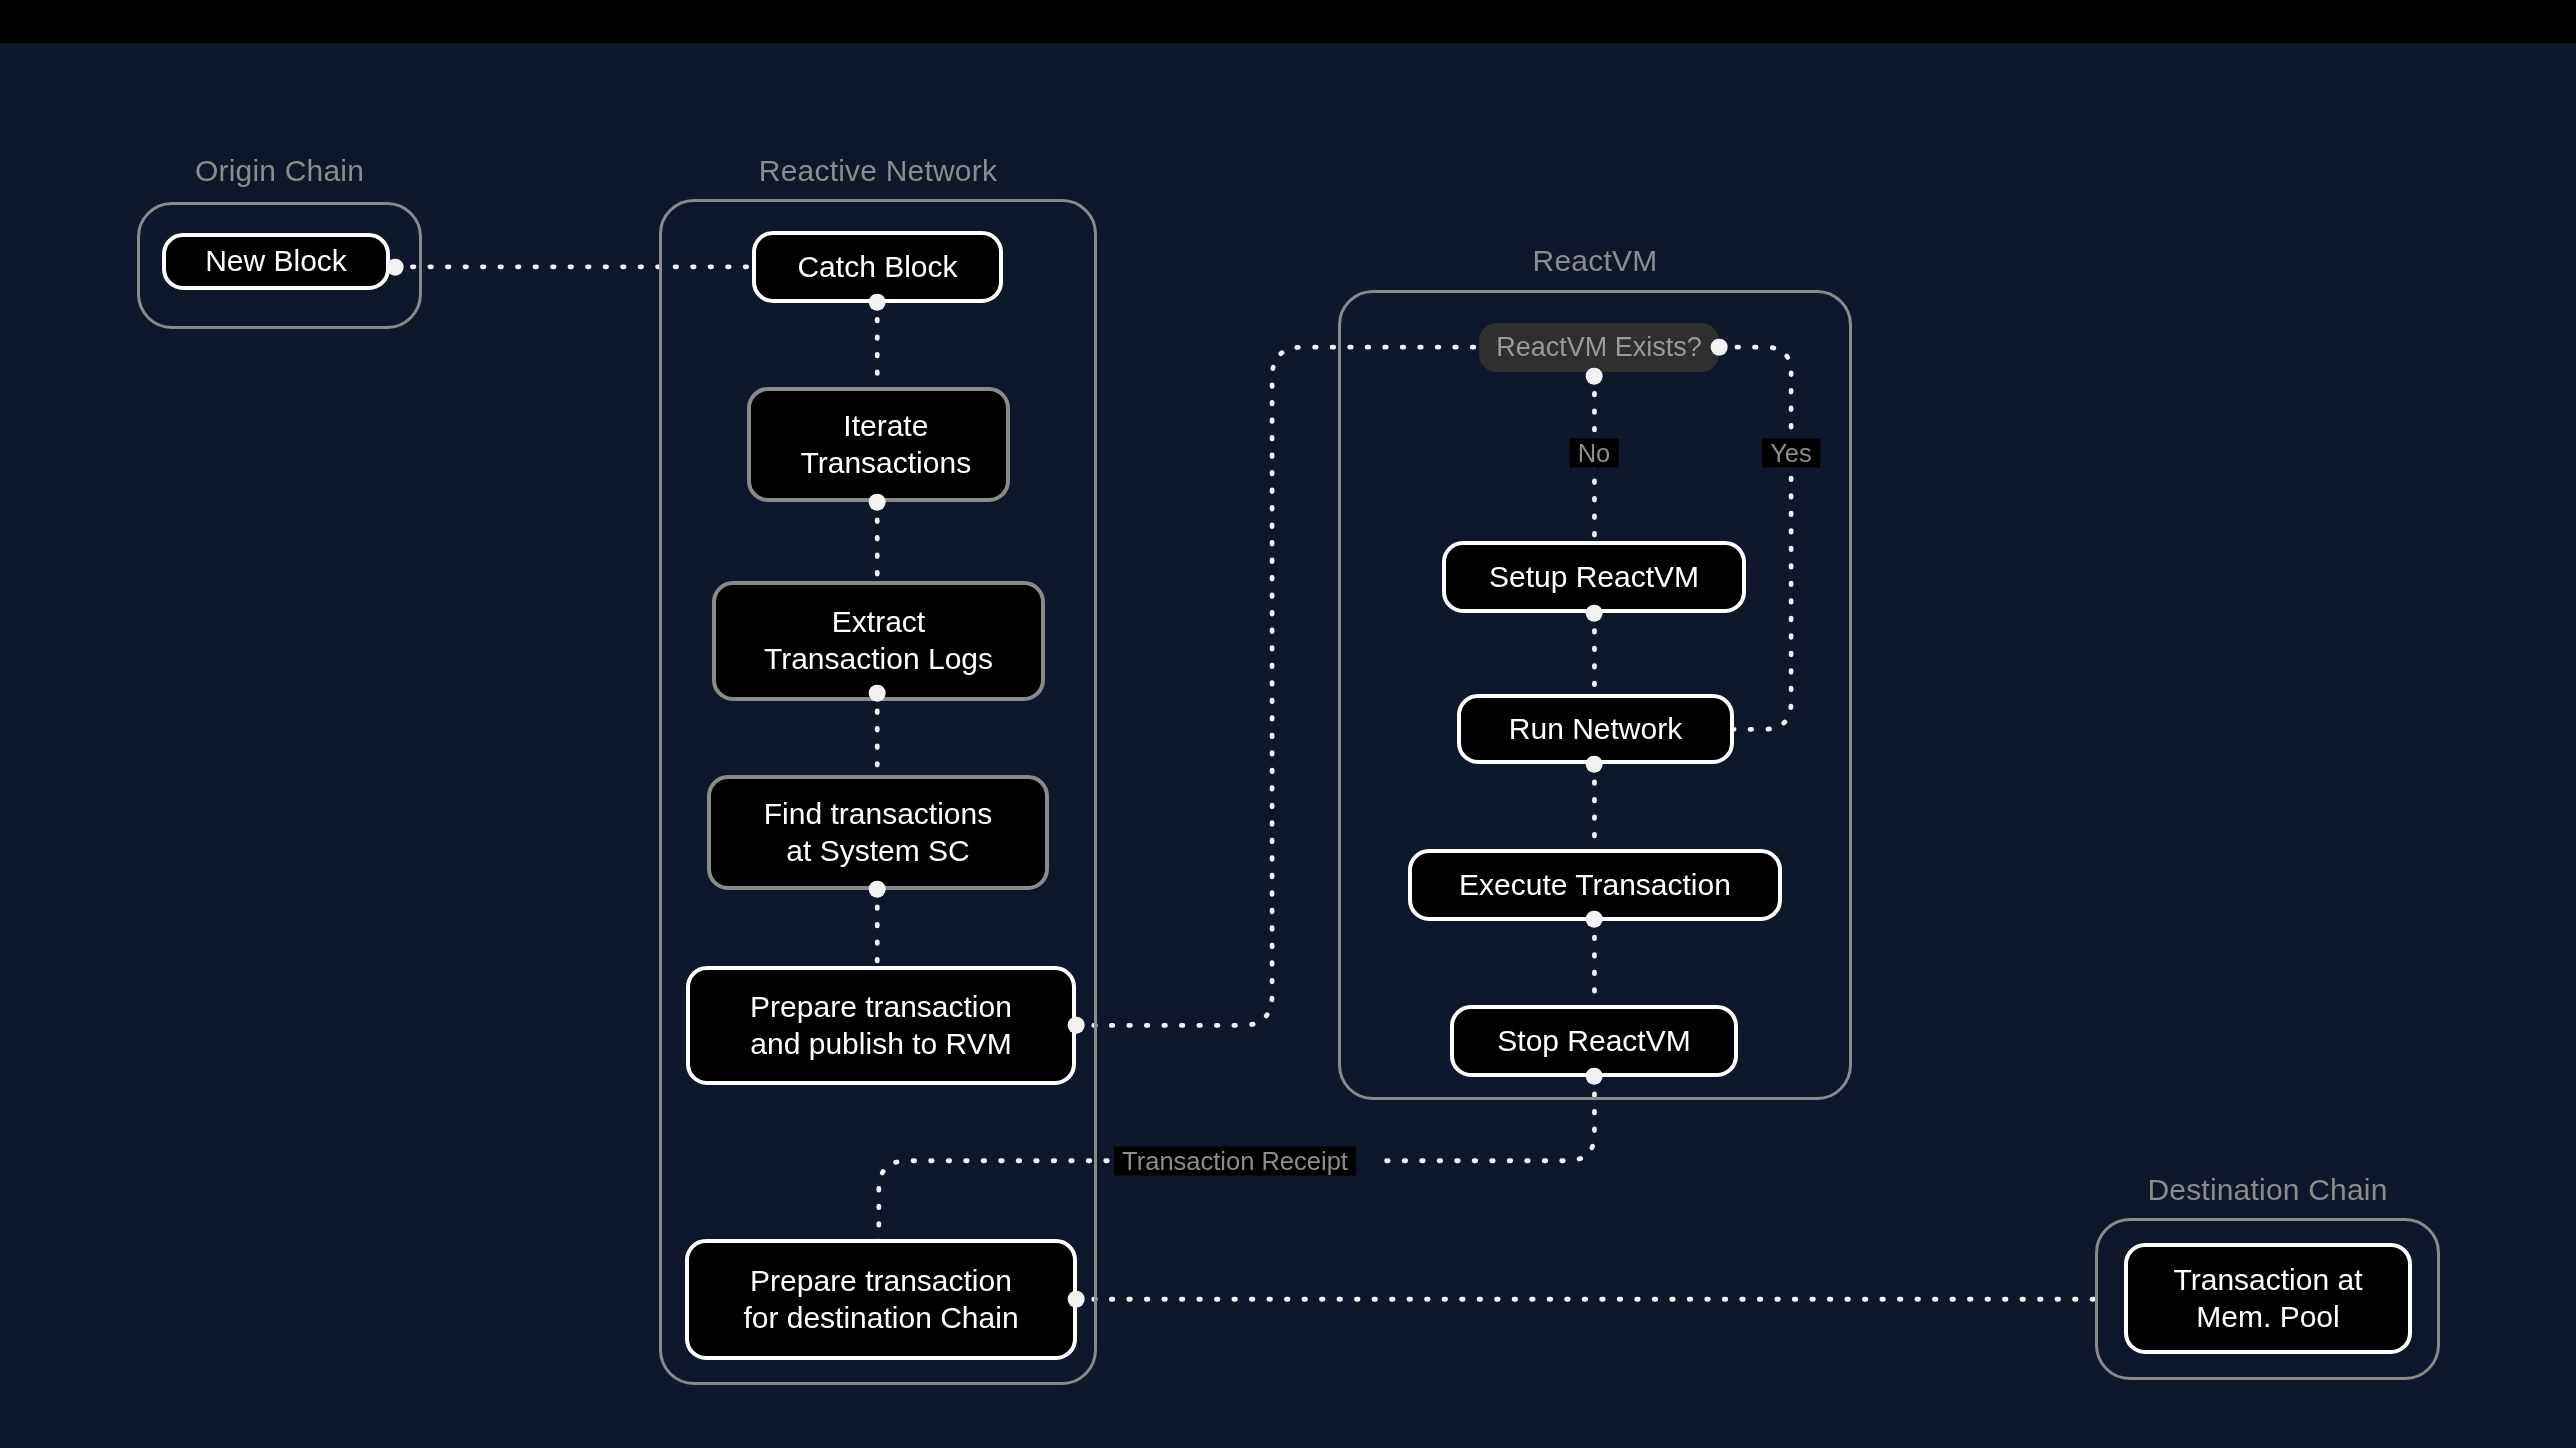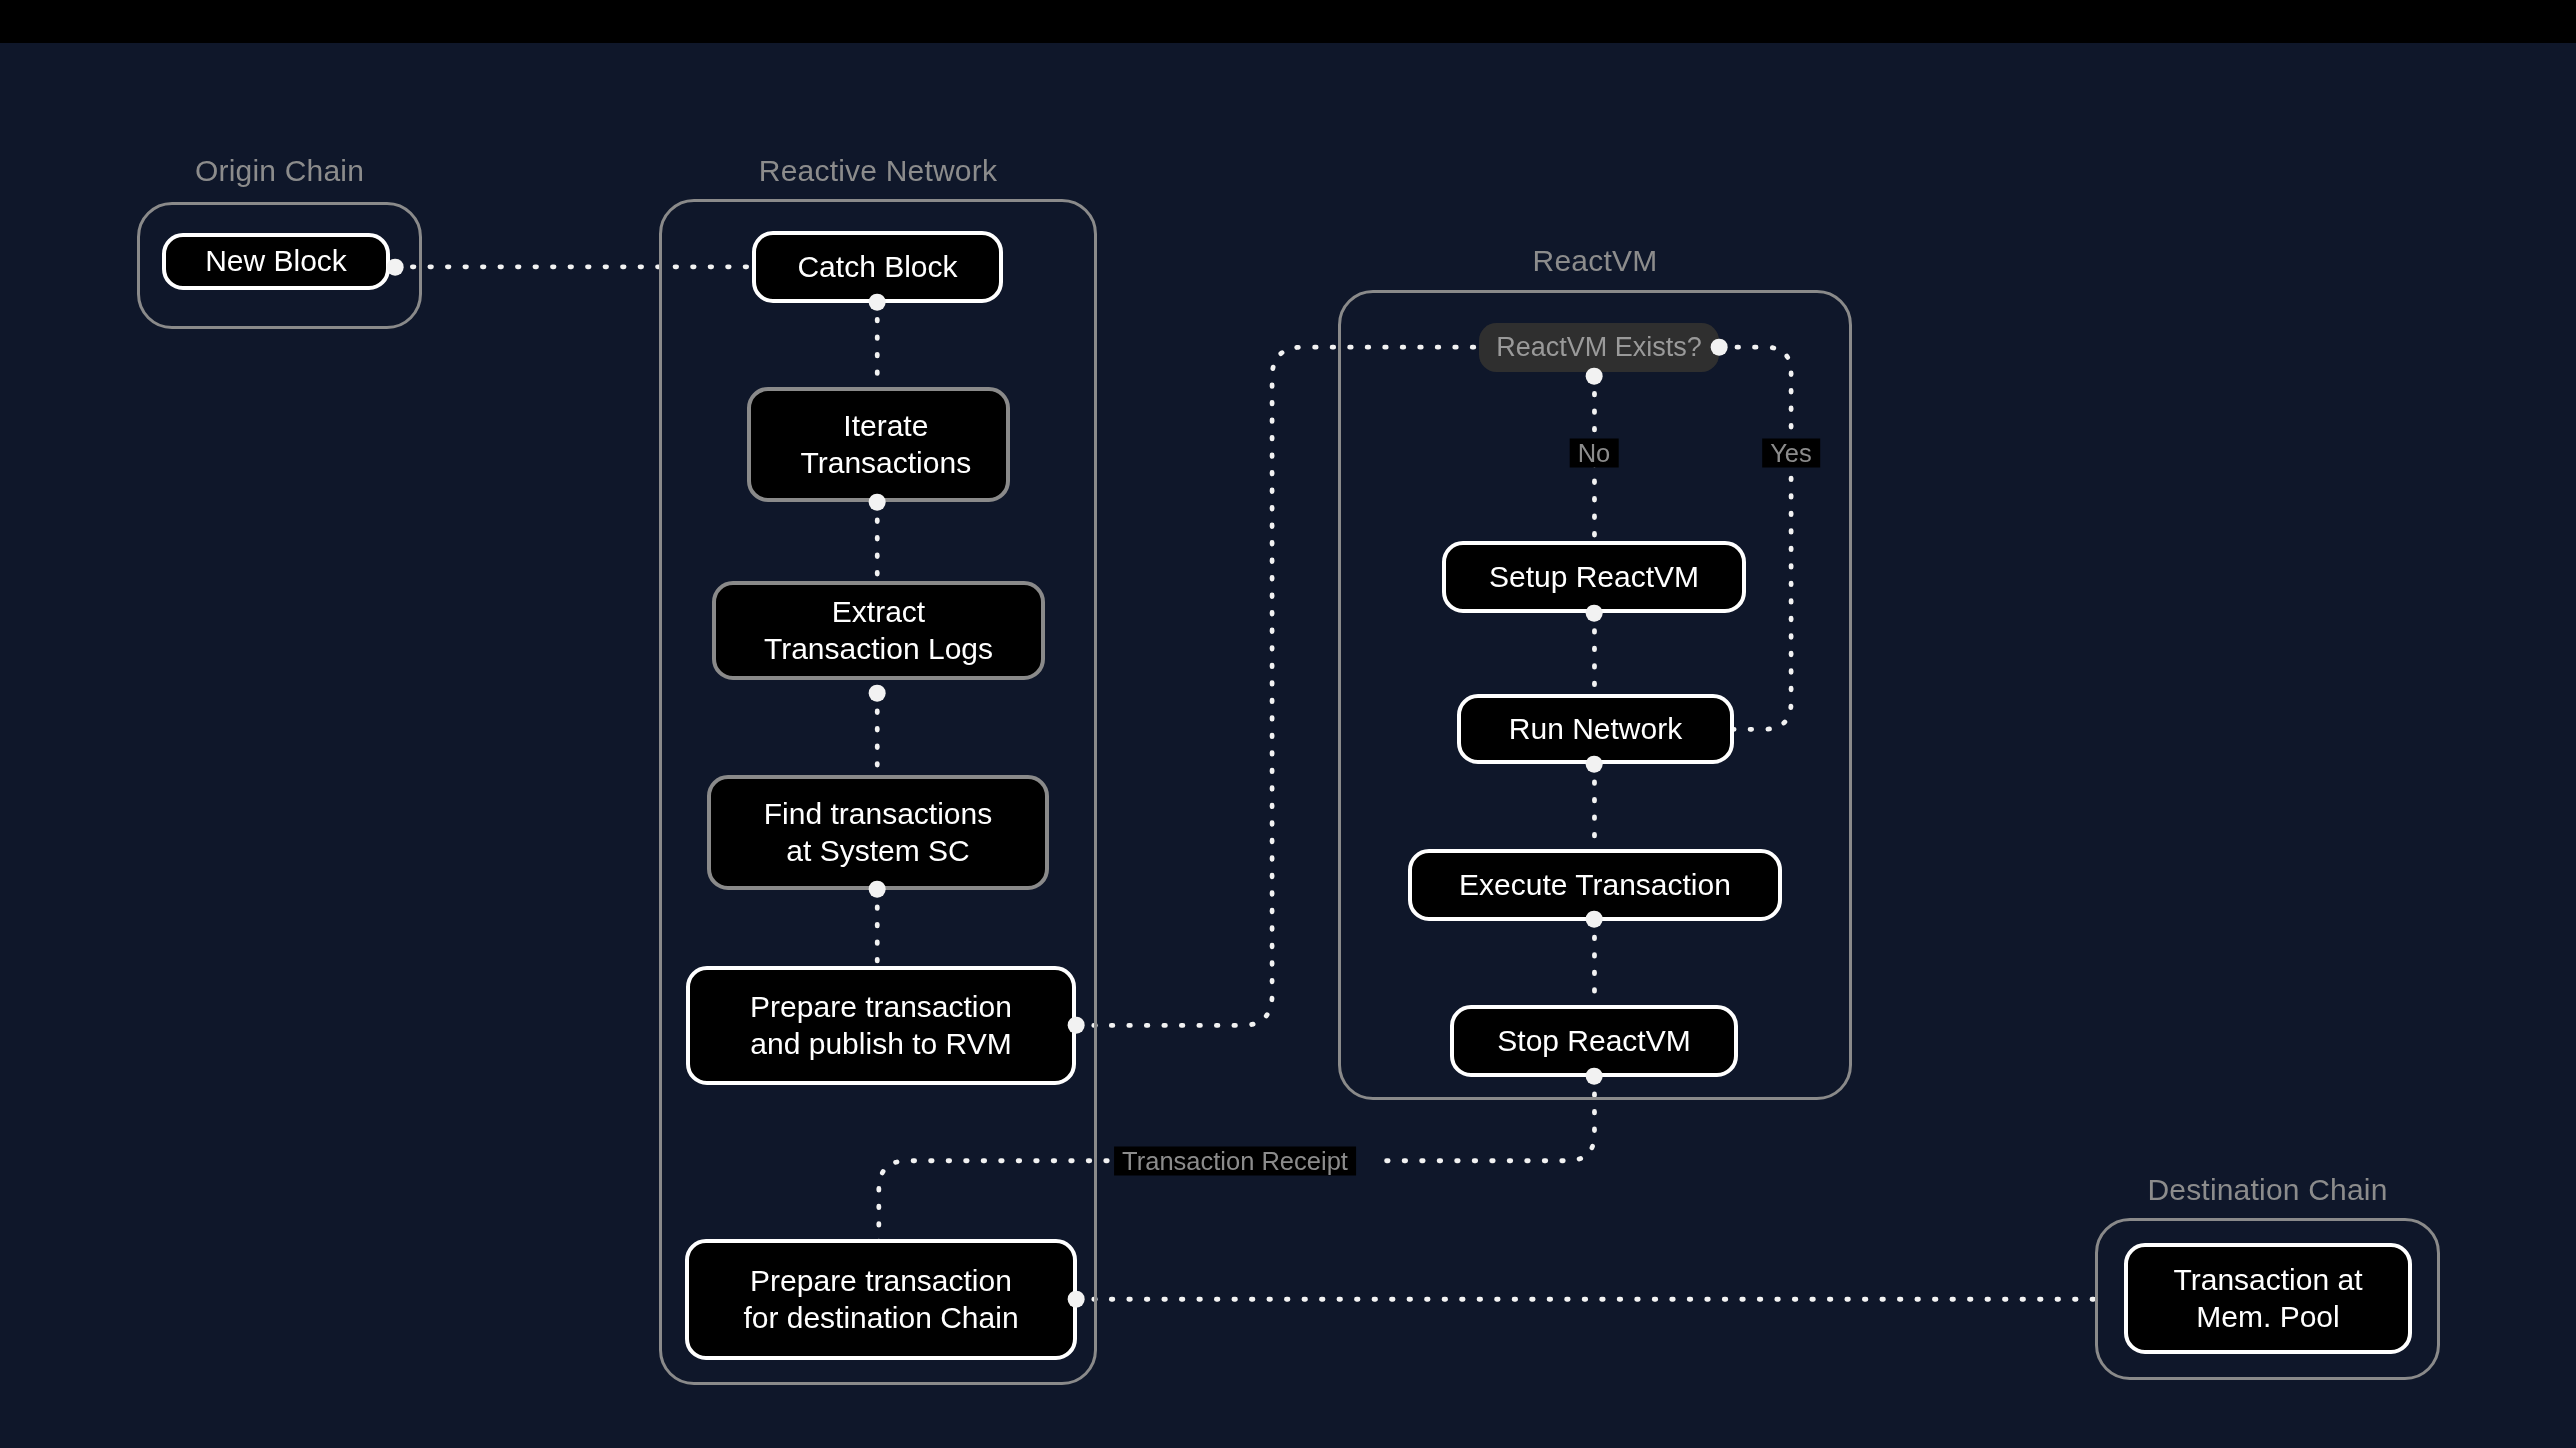--- a/index.html
+++ b/index.html
@@ -144,21 +144,21 @@
     <span>Catch Block</span>
   </div>
   <div class="port" style="left:877px; top:259px;"></div>
 
   <div class="node secondary" style="left:747px; top:344px; width:263px; height:115px;padding-left:29px;">
     <span>Iterate
 Transactions</span>
   </div>
   <div class="port" style="left:877px; top:459px;"></div>
 
-  <div class="node secondary" style="left:712px; top:538px; width:333px; height:99px;">
+  <div class="node secondary" style="left:712px; top:538px; width:333px; height:120px;">
     <span>Extract
 Transaction Logs</span>
   </div>
   <div class="port" style="left:877px; top:650px;"></div>
 
   <div class="node secondary" style="left:707px; top:732px; width:342px; height:115px;">
     <span>Find transactions
 at System SC</span>
   </div>
   <div class="port" style="left:877px; top:846px;"></div>

